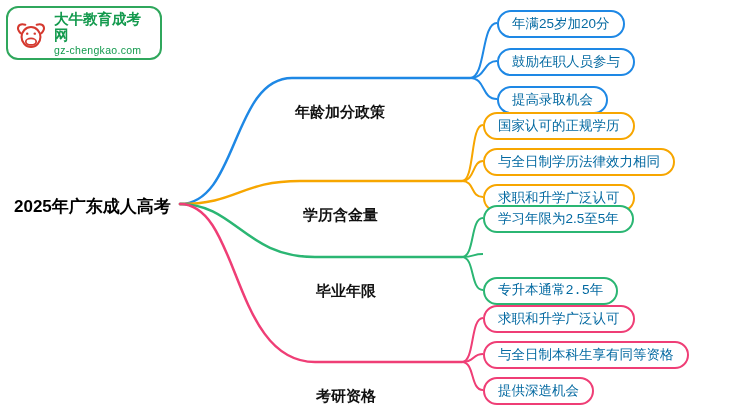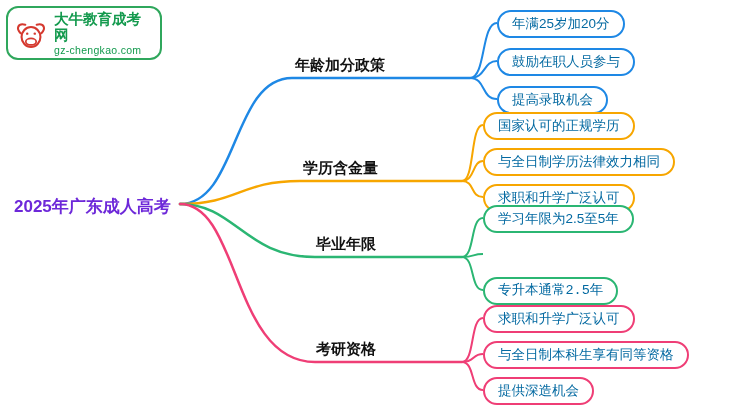--- a/index.html
+++ b/index.html
@@ -2,22 +2,22 @@
 <html><head>
 <meta charset="utf-8">
 <style>
   html,body{margin:0;padding:0;background:#fff;}
   #canvas{
     position:relative;width:750px;height:410px;background:#ffffff;
     font-family:"Liberation Sans","DejaVu Sans",sans-serif;overflow:hidden;
   }
   #wires{position:absolute;left:0;top:0;width:750px;height:410px;}
   .node{position:absolute;white-space:nowrap;}
-  .root{font-size:17px;font-weight:bold;color:#6d28d9;}
-  .branch{font-size:15px;font-weight:bold;color:#111;}
+  .root{font-size:17px;font-weight:bold;color:#000000;}
+  .branch{font-size:15px;font-weight:bold;color:#111;margin-top:47px;}
   .leaf{
     font-size:13.5px;color:#0369a1;background:#fff;
     border:2px solid #999;border-radius:14px;
     padding:4px 13px;line-height:1.2;
   }
   .b-blue{border-color:#1E88E5;}
   .b-orange{border-color:#F7A600;}
   .b-green{border-color:#2BB673;}
   .b-pink{border-color:#EF3E76;}
   .logo{

